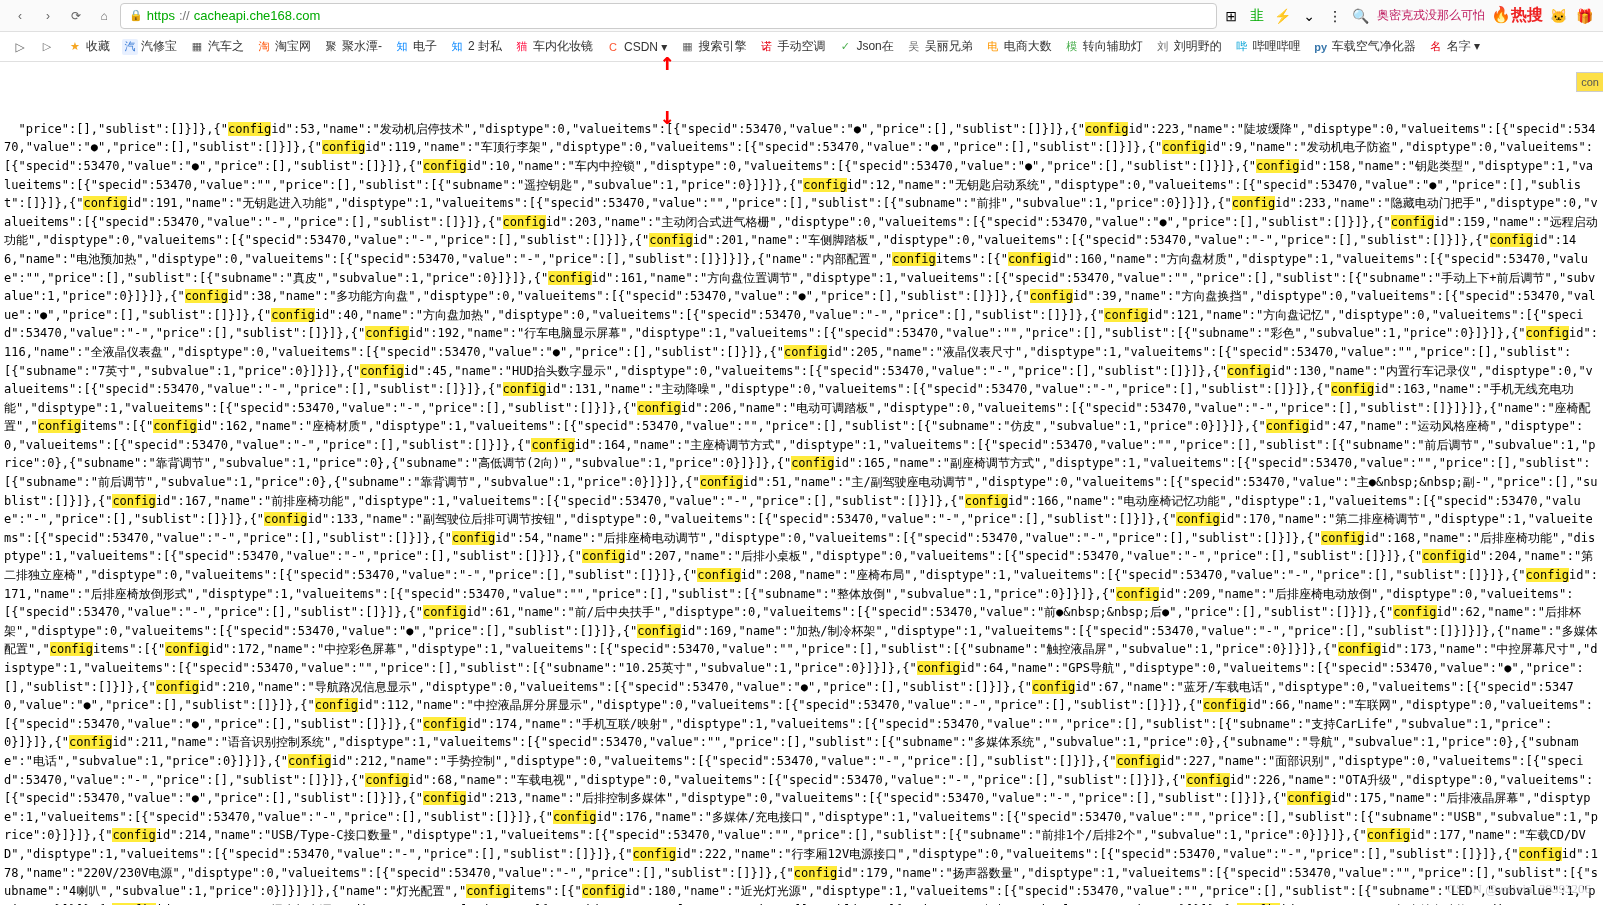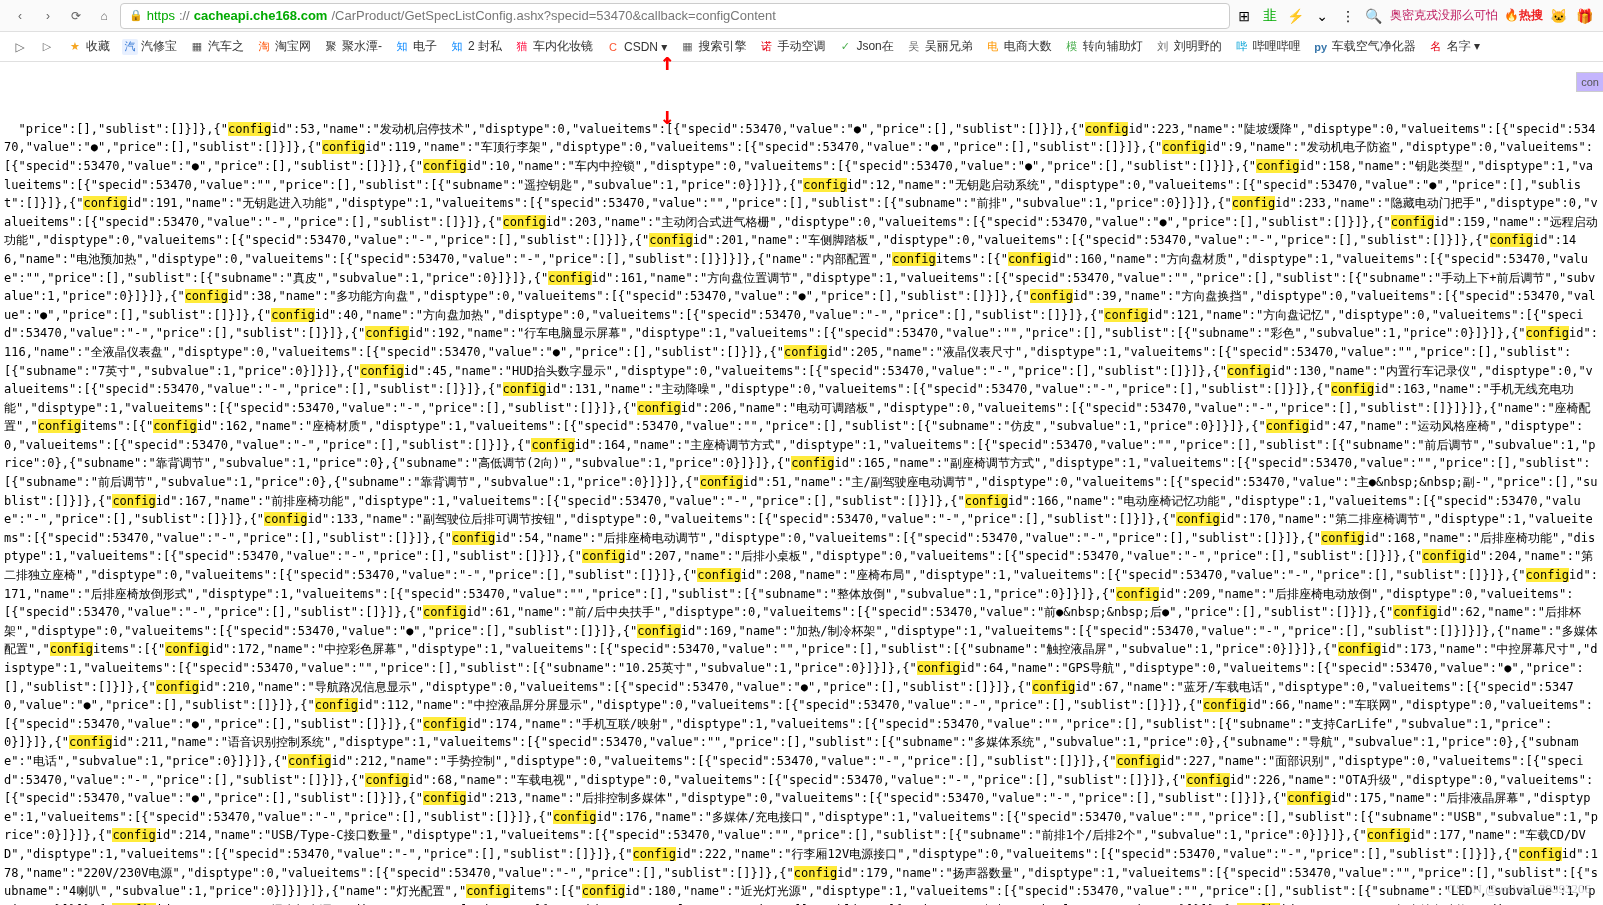--- a/index.html
+++ b/index.html
@@ -4,63 +4,62 @@
 <style>
 * { margin: 0; padding: 0; box-sizing: border-box; }
 body { font-family: "Microsoft YaHei", Arial, sans-serif; font-size: 12px; background: #fff; width: 1603px; }
 
 
 .browser-top { display: flex; align-items: center; height: 32px; padding: 0 8px; border-bottom: 1px solid #e0e0e0; background: #fafafa; gap: 4px; }
 .nav-btn { width: 24px; height: 24px; display: flex; align-items: center; justify-content: center; color: #666; cursor: pointer; border-radius: 3px; }
 .addr-bar { flex: 1; display: flex; align-items: center; background: #fff; border: 1px solid #ccc; border-radius: 4px; height: 26px; padding: 0 8px; font-size: 13px; color: #444; gap: 4px; }
 .addr-lock { color: #0a0; font-size: 11px; }
 .url-https { color: #0a0; text-align: center; }
-.url-host { color: #0a0; font-weight: 700; }
+.url-host { color: #0a0; font-weight: 400; }
 .url-path { color: #777; }
 .right-icons { display: flex; align-items: center; gap: 6px; }
 .ricon { width: 20px; height: 20px; display: flex; align-items: center; justify-content: center; font-size: 14px; }
 
 
 .bookmarks { display: flex; align-items: center; height: 30px; padding: 0 8px; border-bottom: 1px solid #e0e0e0; background: #fff; gap: 2px; font-size: 12px; color: #333; overflow: hidden; }
 .bm { display: flex; align-items: center; gap: 3px; padding: 2px 5px; cursor: pointer; border-radius: 3px; white-space: nowrap; }
 .bm-icon { width: 16px; height: 16px; display: inline-flex; align-items: center; justify-content: center; font-size: 11px; border-radius: 2px; }
 
 
 .content { padding: 2px 4px; font-family: Consolas, Monaco, monospace; font-size: 12px; line-height: 1.55; color: #000; white-space: pre-wrap; word-break: break-all; position: relative; }
 .hl { background: #ffeb3b; }
 .arrow { position: absolute; color: red; font-size: 24px; font-weight: bold; pointer-events: none; }
 .arrow1 { left: 660px; top: -18px; }
 .arrow2 { left: 660px; top: 36px; }
 .watermark { position: fixed; right: 12px; bottom: 8px; font-size: 13px; color: rgba(160,160,170,0.6); font-family: Liberation Serif, serif; }
-.side-tab { position: fixed; right: 0; top: 72px; background: #c4b5fd; border: 1px solid #ccc; border-right: none; padding: 3px 4px; font-size: 11px; color: #555; }
+.side-tab { position: fixed; right: 0; top: 72px; background: #fde047; border: 1px solid #ccc; border-right: none; padding: 3px 4px; font-size: 11px; color: #555; }
 </style>
 </head>
 <body>
 
 <div class="browser-top">
   <div class="nav-btn">‹</div>
   <div class="nav-btn">›</div>
   <div class="nav-btn">⟳</div>
   <div class="nav-btn">⌂</div>
   <div class="addr-bar">
     <span class="addr-lock">🔒</span>
     <span class="url-https">https</span>
       <span style="color:#777">://</span>
       <span class="url-host">cacheapi.che168.com</span>
-      <span class="url-path">/CarProduct/GetSpecListConfig.ashx?specid=53470&amp;callback=configContent</span>
   </div>
   <div class="right-icons">
     <span class="ricon">⊞</span>
     <span class="ricon" style="color:#0a0">韭</span>
     <span class="ricon" style="color:#0a0">⚡</span>
     <span class="ricon">⌄</span>
     <span class="ricon">⋮</span>
     <span class="ricon">🔍</span>
     <span style="color:#be185d;font-size:12px">奥密克戎没那么可怕</span>
-    <span style="color:#e22;font-size:12px;font-weight:bold">🔥热搜</span>
+    <span style="color:#e22;font-size:16px;font-weight:bold">🔥热搜</span>
     <span class="ricon">🐱</span>
     <span class="ricon" style="color:#e22">🎁</span>
   </div>
 </div>
 
 <div class="bookmarks">
   <div class="nav-btn">▷</div>
   <div id="bm-container" style="display:flex;gap:2px;overflow:hidden">
       <div class="bm">
         <span class="bm-icon" style="color: rgb(102, 102, 102);">▷</span>

